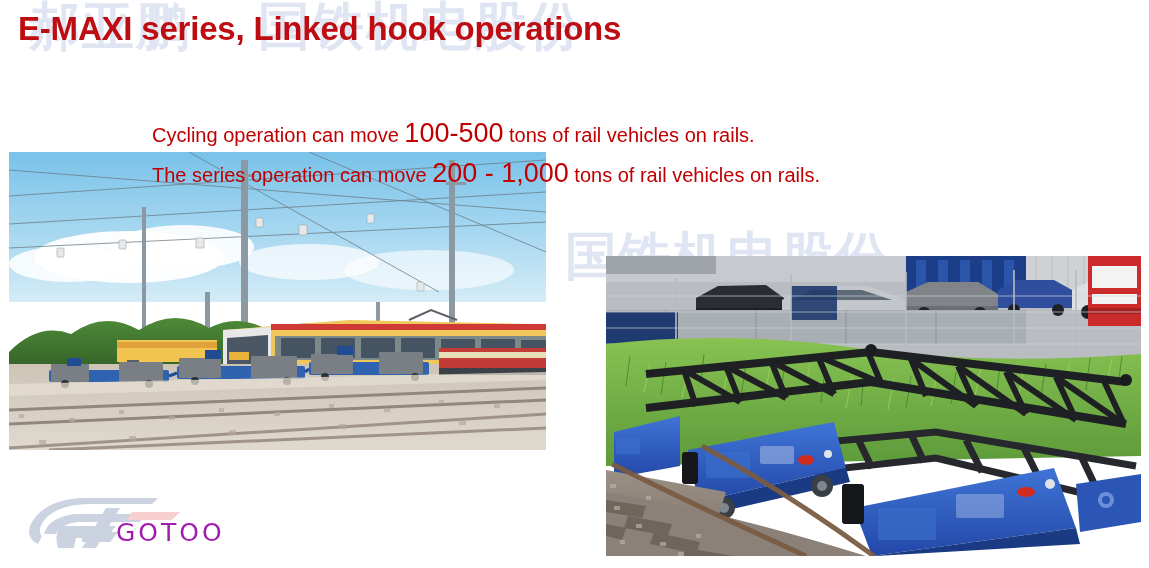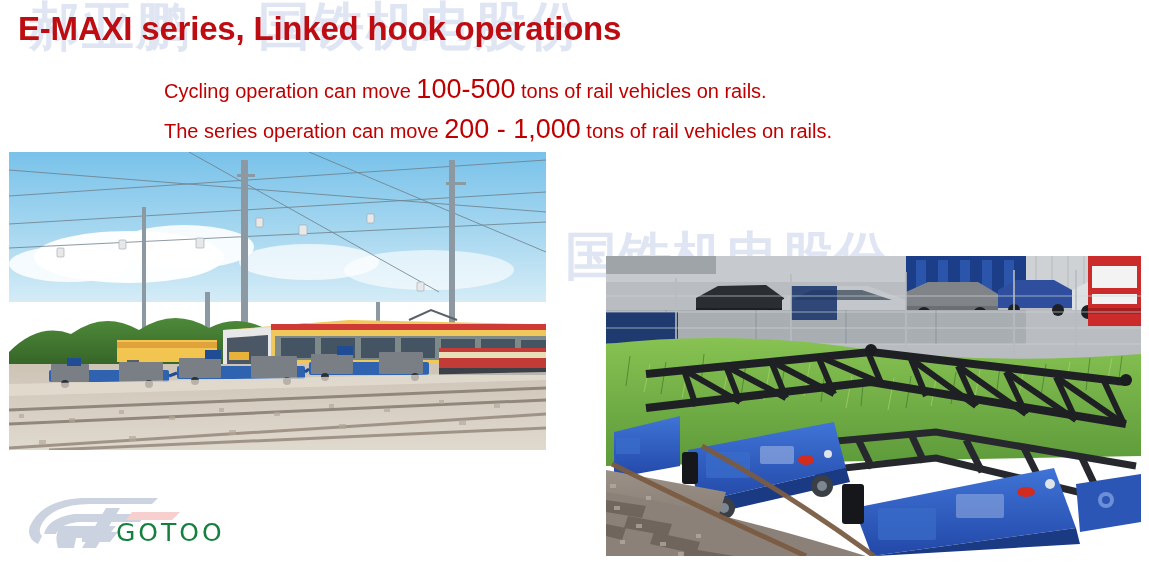--- a/index.html
+++ b/index.html
@@ -52,26 +52,27 @@
     font-size: 33px;
     color: #BE0D12;
     letter-spacing: -0.2px;
     z-index: 5;
     white-space: nowrap;
   }
 
   
   .body-text {
     position: absolute;
-    left: 164px;
+    left: 152px;
     z-index: 5;
     color: #C00000;
     font-family: "Liberation Sans", sans-serif;
     font-weight: normal;
     white-space: nowrap;
+    margin-top: 44px;
   }
   .line1 { top: 74px; font-size: 20px; }
   .line2 { top: 114px; font-size: 20px; }
   .big-num { font-size: 27px; }
 
   
   .photo {
     position: absolute;
     overflow: hidden;
     z-index: 4;
@@ -100,21 +101,21 @@
     z-index: 6;
   }
   .logo svg { display: block; }
   .logo-word {
     position: absolute;
     left: 96px;
     top: 26px;
     font-family: "DejaVu Sans", sans-serif;
     font-size: 25px;
     letter-spacing: 3px;
-    color: #15803d;
+    color: #a21caf;
     font-weight: normal;
   }
 </style>
 </head>
 <body>
 
 <div class="slide">
 
   <div class="watermark">
     <div class="wm-line wm-a">郝亚鹏</div>

